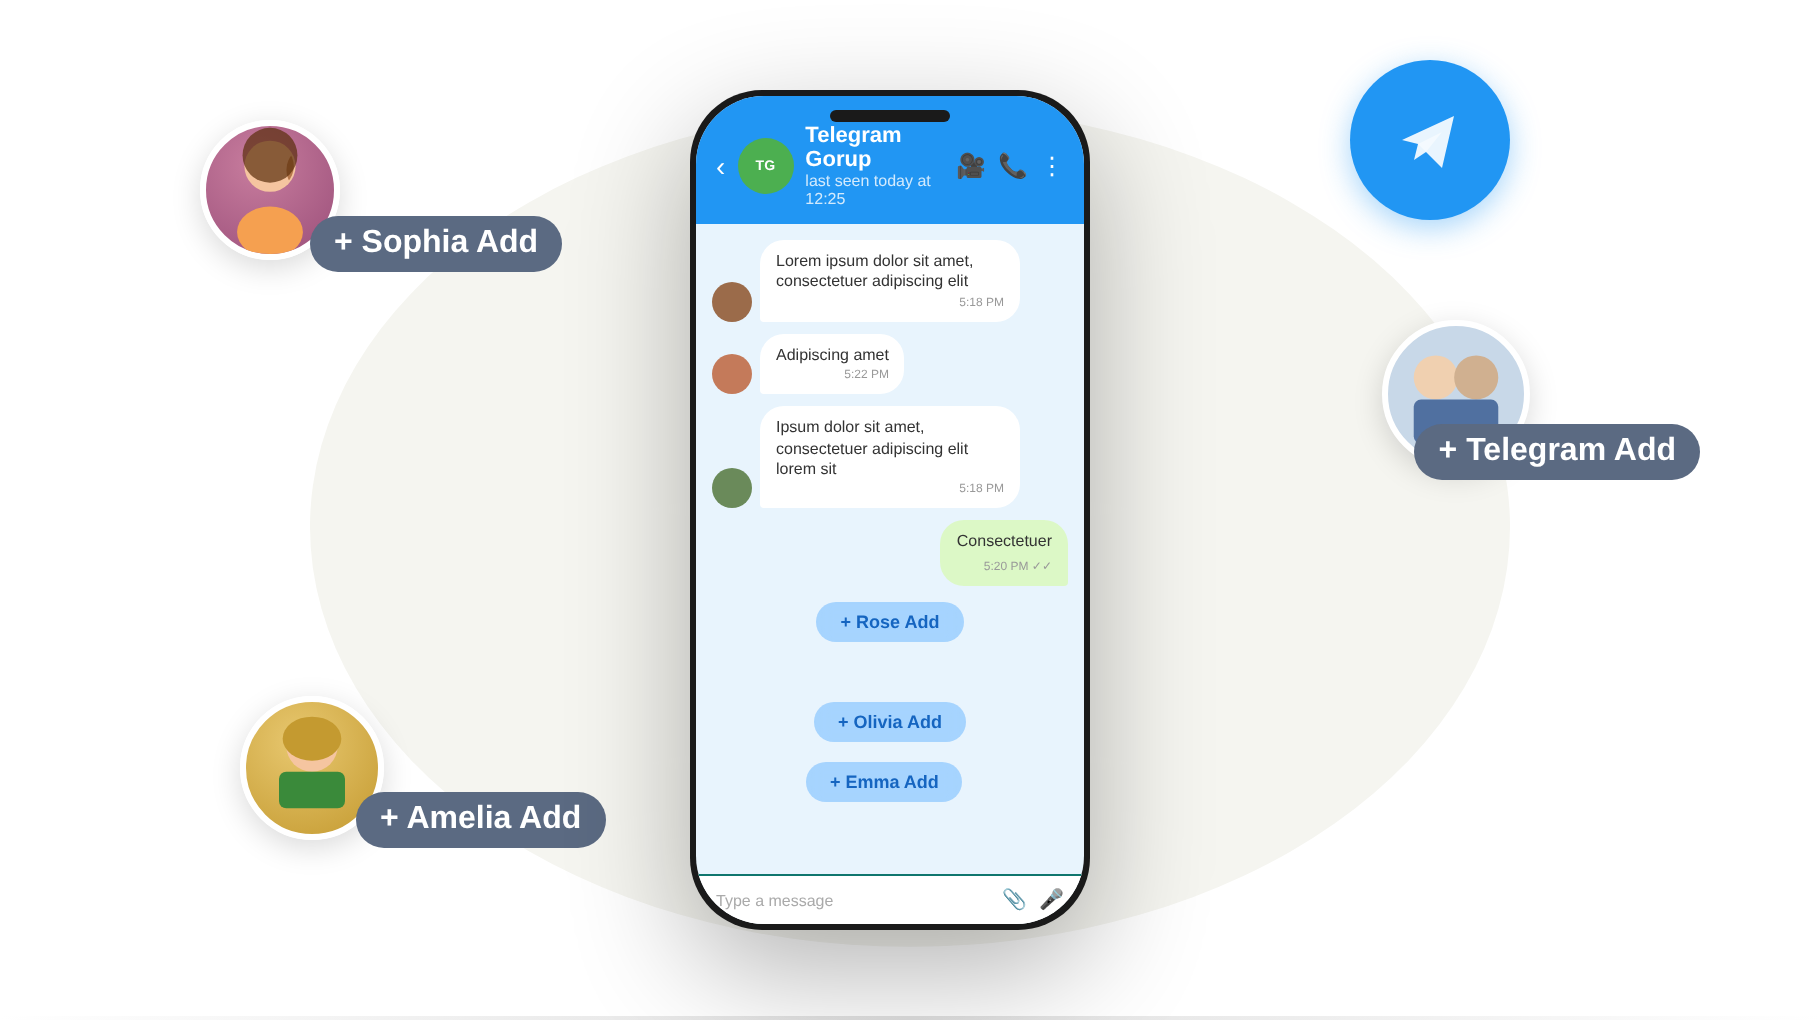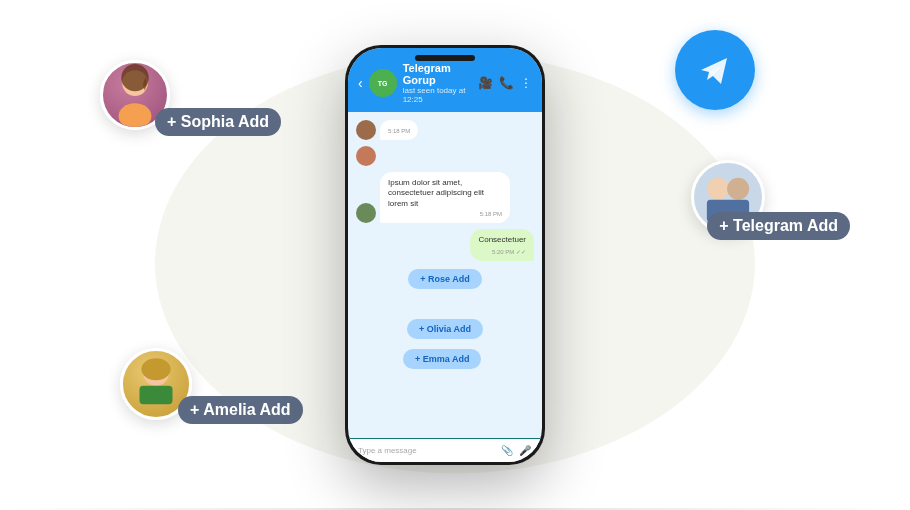--- a/index.html
+++ b/index.html
@@ -344,26 +344,31 @@
         <span>📞</span>
         <span>⋮</span>
       </div>
     </div>
 
     <div class="chat-area">
 
       <div class="msg-received">
         <div class="msg-avatar" style="background:#9b6b4a;"></div>
         <div class="msg-bubble">
+          <div class="msg-text">Lorem ipsum dolor sit amet, consectetuer adipiscing elit</div>
           <div class="msg-time">5:18 PM</div>
         </div>
       </div>
 
       <div class="msg-received">
         <div class="msg-avatar" style="background:#c47a5a;"></div>
+        <div class="msg-bubble">
+          <div class="msg-text">Adipiscing amet</div>
+          <div class="msg-time">5:22 PM</div>
+        </div>
       </div>
 
       <div class="msg-received">
         <div class="msg-avatar" style="background:#6a8a5a;"></div>
         <div class="msg-bubble">
           <div class="msg-text">Ipsum dolor sit amet, consectetuer adipiscing elit lorem sit</div>
           <div class="msg-time">5:18 PM</div>
         </div>
       </div>
 

